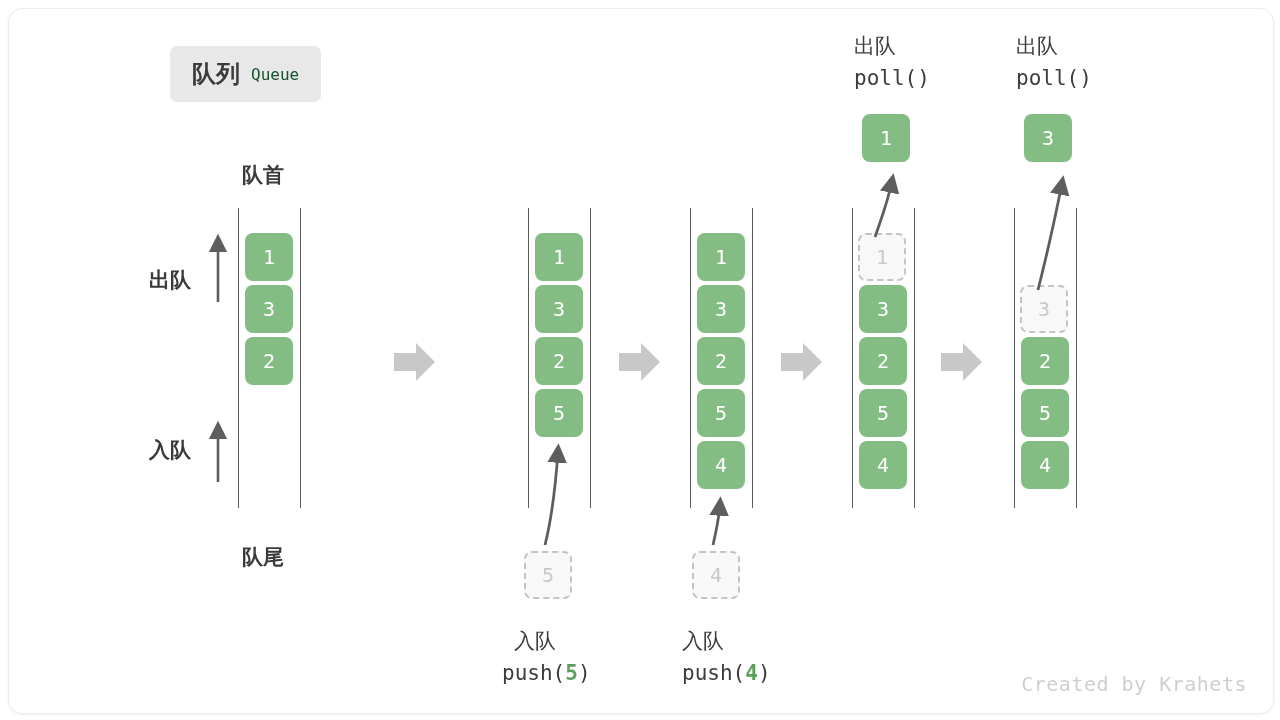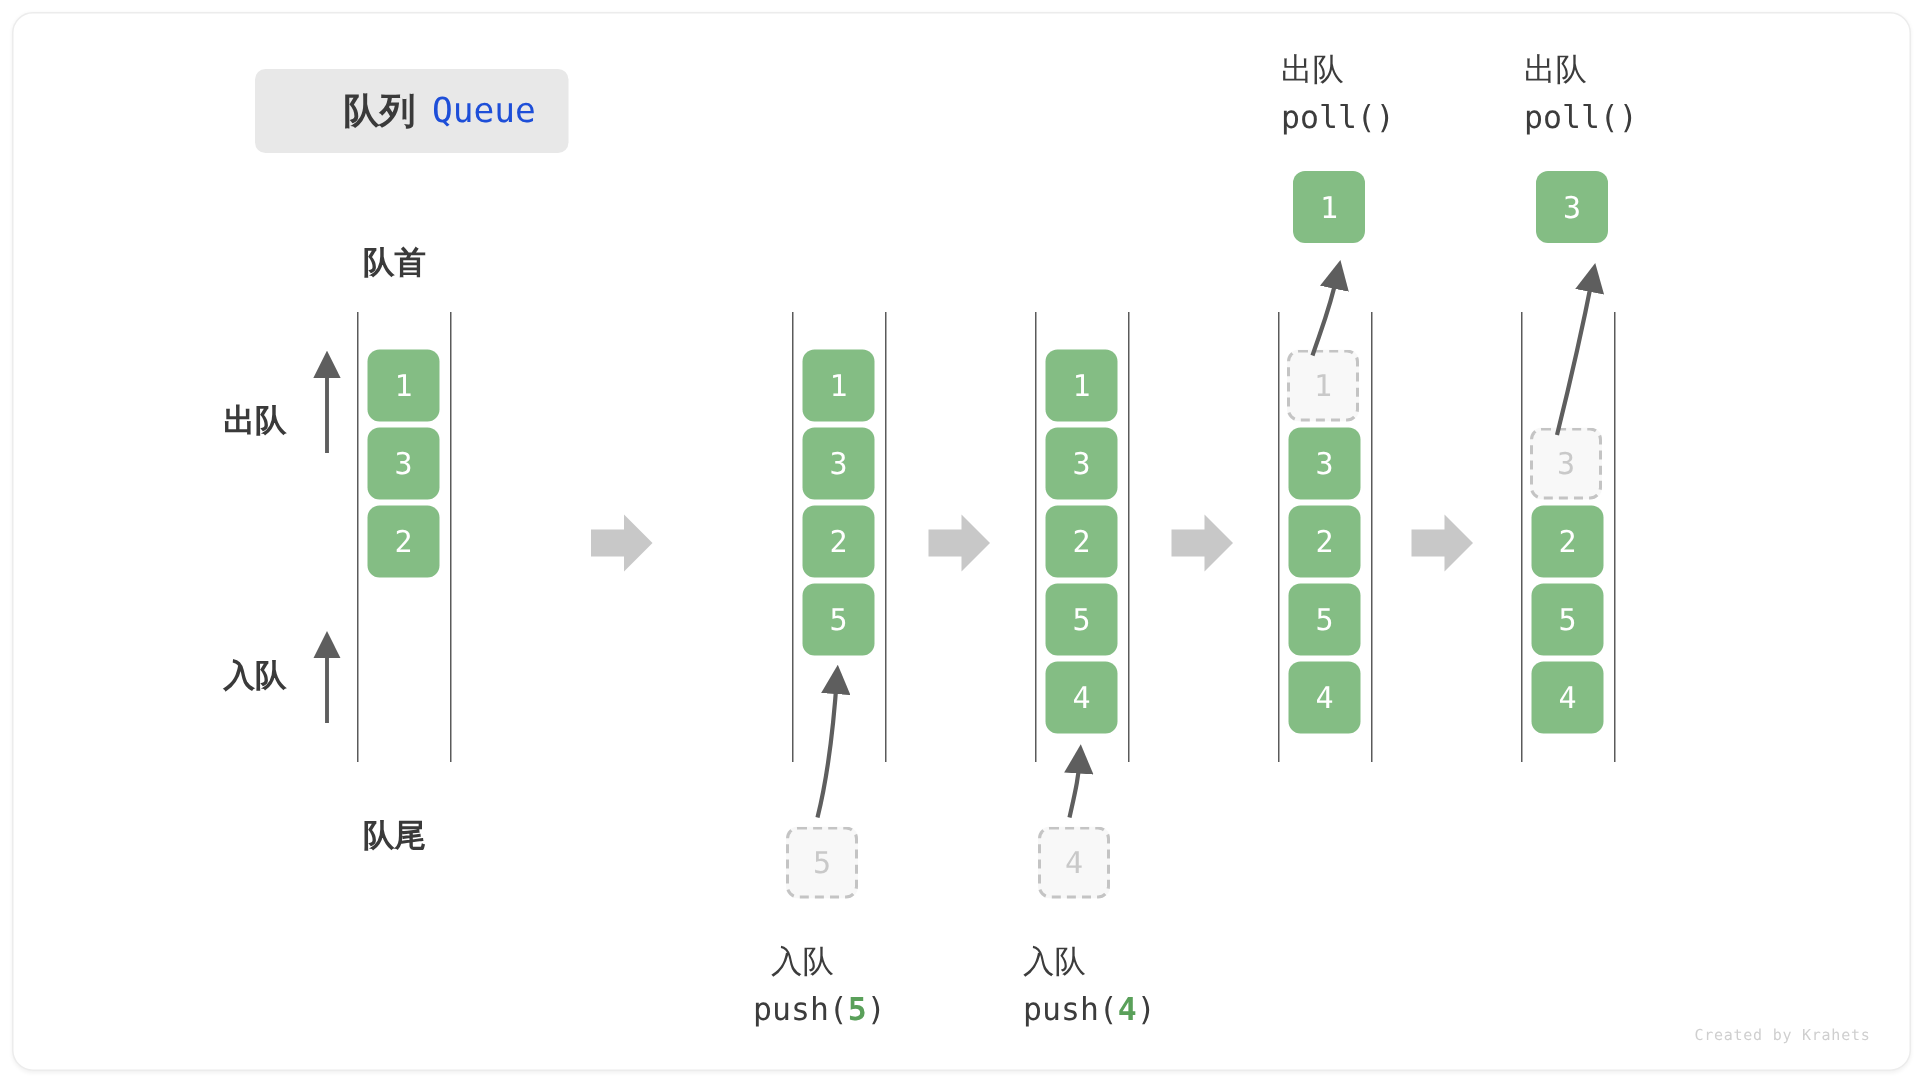--- a/index.html
+++ b/index.html
@@ -11,22 +11,22 @@
     overflow:hidden;
   }
   .stage{position:absolute;left:0;top:0;width:1264px;height:704px;}
 
   
   .title-badge{
     position:absolute;left:161px;top:37px;
     padding:12px 22px;background:#e8e8e8;border-radius:7px;
     display:flex;align-items:center;gap:11px;white-space:nowrap;
   }
-  .title-cn{font-size:24px;font-weight:bold;color:#3a3a3a;font-family:"Liberation Sans","DejaVu Sans",sans-serif;margin-left:37px;}
-  .title-en{font-size:23px;color:#1d4ed8;font-family:"DejaVu Sans Mono","Liberation Mono",monospace;}
+  .title-cn{font-size:24px;font-weight:bold;color:#3a3a3a;font-family:"Liberation Sans","DejaVu Sans",sans-serif;}
+  .title-en{font-size:16px;color:#14532d;font-family:"DejaVu Sans Mono","Liberation Mono",monospace;}
 
   
   .lbl{position:absolute;color:#3a3a3a;white-space:nowrap;}
   .lbl-bold{font-size:21px;font-weight:bold;}
   .lbl-cn{font-size:21px;font-weight:normal;font-family:"Liberation Sans","DejaVu Sans",sans-serif;color:#3c3c3c;}
   .lbl-mono{font-size:21px;font-family:"DejaVu Sans Mono","Liberation Mono",monospace;color:#3c3c3c;}
   .green-arg{color:#5aa05a;font-weight:bold;}
 
   
   .rail{position:absolute;width:1px;background:#5a5a5a;}
@@ -42,21 +42,21 @@
   .box.ghost{
     background:#f8f8f8;color:#c9c9c9;
     border:2px dashed #c4c4c4;
   }
 
   
   .ovl{position:absolute;left:0;top:0;width:1264px;height:704px;overflow:visible;}
 
   .credit{
     position:absolute;right:26px;bottom:17px;
-    font-size:10px;color:#cfcfcf;letter-spacing:.5px;
+    font-size:20px;color:#cfcfcf;letter-spacing:.5px;
     font-family:"DejaVu Sans Mono","Liberation Mono",monospace;white-space:nowrap;
   }
 </style>
 </head>
 <body>
 
 <div class="card">
 <div class="stage">
 
   <div class="title-badge">

